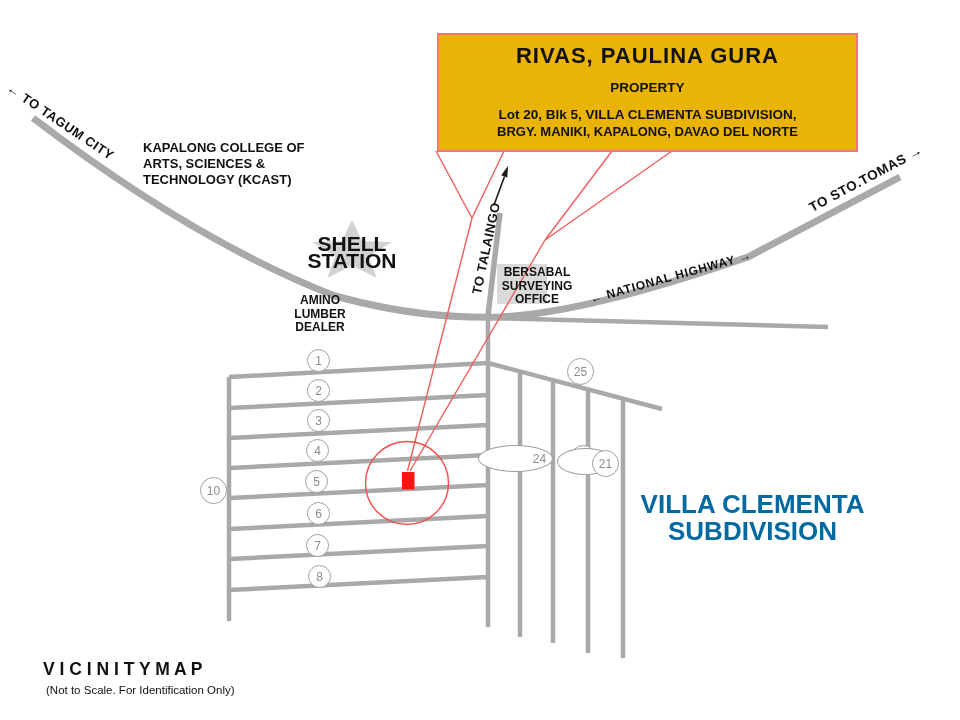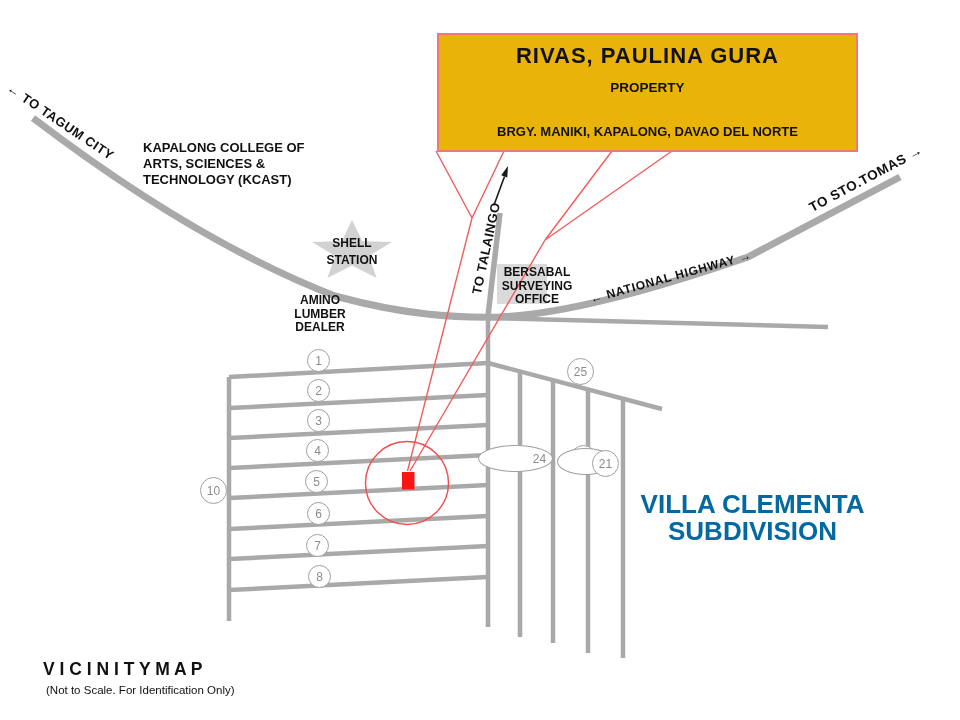--- a/index.html
+++ b/index.html
@@ -24,21 +24,21 @@
     border:2px solid #f07878;background:#eab308;
   }
   #title-box div{position:absolute;width:100%;text-align:center;font-weight:bold;}
   #tb-owner{top:8px;font-size:22px;letter-spacing:1px;}
   #tb-prop{top:45px;font-size:13.5px;}
   #tb-l1{top:72px;font-size:13.5px;}
   #tb-l2{top:89px;font-size:13px;}
   
   #lbl-tagum{left:-5px;top:115px;width:130px;font-size:13px;letter-spacing:.5px;transform:rotate(34deg);}
   #lbl-kcast{left:143px;top:140px;width:190px;font-size:13px;line-height:16px;}
-  #lbl-shell{left:297px;top:235px;width:110px;font-size:12px;line-height:17px;}
+  #lbl-shell{left:297px;top:235px;width:110px;font-size:21px;line-height:17px;}
   #lbl-amino{left:270px;top:294px;width:100px;font-size:12px;line-height:13.5px;}
   #lbl-talaingo{left:432px;top:241px;width:110px;font-size:13px;letter-spacing:.5px;transform:rotate(-78deg);}
   #lbl-bersabal{left:482px;top:266px;width:110px;font-size:12px;line-height:13.5px;}
   #lbl-nh{left:576px;top:271px;width:190px;font-size:12px;letter-spacing:.8px;transform:rotate(-15.5deg);}
   #lbl-stotomas{left:796px;top:171px;width:140px;font-size:13.5px;letter-spacing:.5px;transform:rotate(-28deg);}
   #lbl-villa{left:630px;top:491px;width:245px;font-size:26px;line-height:27px;color:#0369a1;}
   #lbl-vicinity{left:43px;top:659px;width:300px;font-size:17.5px;text-align:left;}
   #lbl-note{left:46px;top:684px;width:300px;font-size:11.5px;font-weight:normal;text-align:left;}
 </style>
 </head>
@@ -82,20 +82,21 @@
       <path d="M 612 151 L 545 240 M 672 151 L 545 240 M 545 240 L 410 471"></path>
     </g>
 
     <circle cx="407" cy="483" r="41.5" stroke="#f34c4c" stroke-width="1.4" fill="none"></circle>
     <rect x="402" y="472" width="12.5" height="17.5" fill="#fb1414"></rect>
   </svg>
 
   <div id="title-box">
     <div id="tb-owner">RIVAS, PAULINA GURA</div>
     <div id="tb-prop">PROPERTY</div>
+    <div id="tb-l1">Lot 20, Blk 5, VILLA CLEMENTA SUBDIVISION,</div>
     <div id="tb-l2">BRGY. MANIKI, KAPALONG, DAVAO DEL NORTE</div>
   </div>
 
   <div class="lbl ctr" id="lbl-tagum">← TO TAGUM CITY</div>
   <div class="lbl" id="lbl-kcast">KAPALONG COLLEGE OF
 ARTS, SCIENCES &amp;
 TECHNOLOGY (KCAST)</div>
   <div class="lbl ctr" id="lbl-shell">SHELL
 STATION</div>
   <div class="lbl ctr" id="lbl-amino">AMINO

